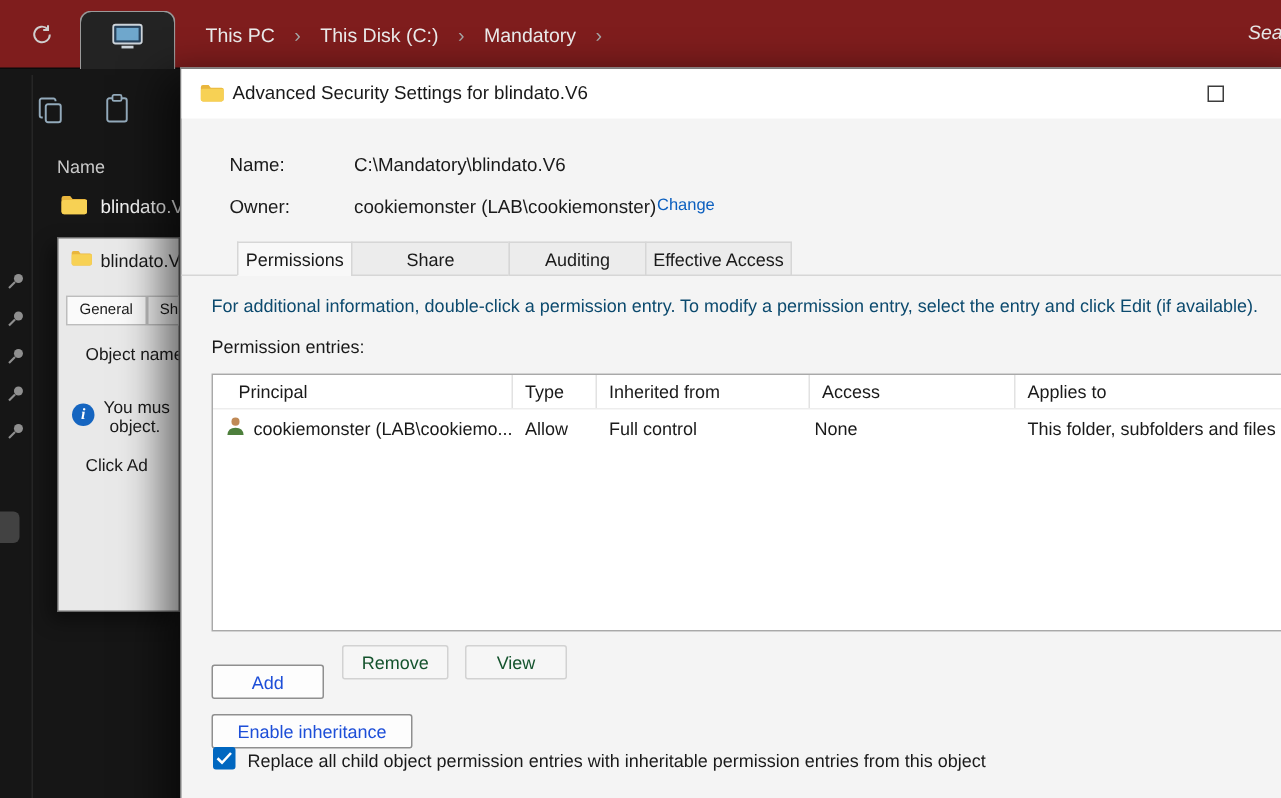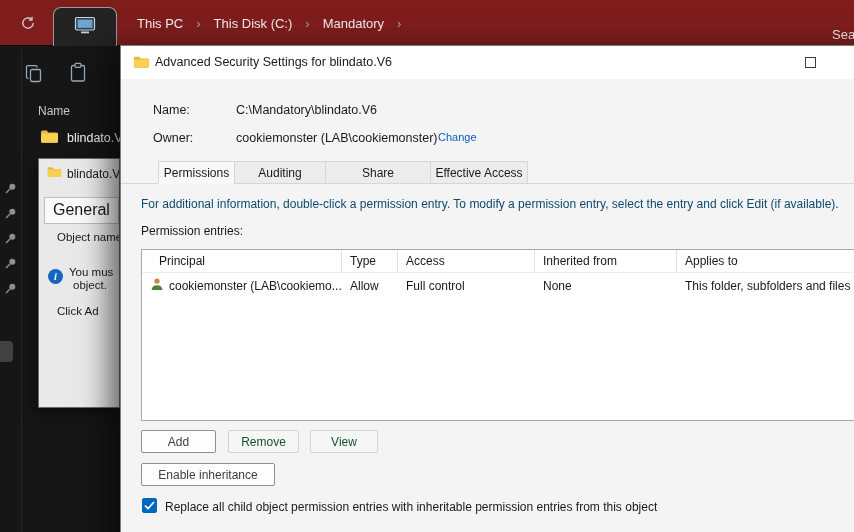--- a/index.html
+++ b/index.html
@@ -13,40 +13,40 @@
   .topbar { position:absolute; left:0; top:0; width:854px; height:46px;
             background:#7f1d1d; border-bottom:1px solid #0b0b0b; }
   .refresh { position:absolute; left:20px; top:15px; width:16px; height:16px; cursor:pointer; }
   .addr-tab { position:absolute; left:53px; top:7px; width:64px; height:39px;
               border:1px solid #9a9a9a; border-bottom:none; border-radius:8px 8px 0 0;
               background:#232323; display:flex; align-items:center; justify-content:center; }
   .crumbs { position:absolute; left:137px; top:0; height:46px; display:flex; align-items:center;
             color:#ececec; font-size:13px; white-space:nowrap; }
   .crumb { cursor:pointer; }
   .crumb-sep { color:#a6a6a6; margin:0 13px; font-size:13px; }
-  .search-stub { position:absolute; left:832px; top:27px; color:#e8e8e8; font-size:13px; white-space:nowrap; }
+  .search-stub { position:absolute; left:832px; top:14px; color:#e8e8e8; font-size:13px; white-space:nowrap;font-style:italic; }
 
   
   .tool-icon { position:absolute; cursor:pointer; }
   .col-name { position:absolute; left:38px; top:104px; color:#c9c9c9; font-size:12px; }
   .file-row { position:absolute; left:40px; top:129px; display:flex; align-items:center; gap:8px;
               color:#f2f2f2; font-size:12.5px; white-space:nowrap; cursor:pointer; }
   .pin { position:absolute; left:4px; }
   .nav-active { position:absolute; left:0; top:341px; width:13px; height:21px;
                 background:#424242; border-radius:0 4px 4px 0; }
   .nav-divider { position:absolute; left:21px; top:50px; width:1px; height:482px; background:#262626; }
 
   
   .props { position:absolute; left:38px; top:158px; width:82px; height:250px;
            background:#e9e9e9; border:1px solid #6a6a6a; overflow:hidden;
            box-shadow:-4px 5px 12px rgba(0,0,0,0.45); color:#1a1a1a; }
   .props-title { position:absolute; left:8px; top:7px; display:flex; align-items:center; gap:5px;
                  font-size:12px; white-space:nowrap; }
   .props-tabs { position:absolute; left:5px; top:38px; display:flex; }
-  .props-tab { font-size:16px; padding:3px 8px 4px; border:1px solid #bdbdbd; background:#efefef;
+  .props-tab { font-size:10px; padding:3px 8px 4px; border:1px solid #bdbdbd; background:#efefef;
                white-space:nowrap; cursor:pointer; }
   .props-tab.active { background:#fafafa; }
   .props-text { position:absolute; font-size:11.5px; white-space:nowrap; }
   .info-icon { position:absolute; left:9px; top:110px; width:15px; height:15px; border-radius:50%;
                background:#1565c0; color:#fff; font-size:10.5px; font-weight:bold;
                display:flex; align-items:center; justify-content:center;
                font-family:"Liberation Serif", serif; font-style:italic; }
 
   
   .secdlg { position:absolute; left:120px; top:45px; width:762px; height:510px;
@@ -82,21 +82,21 @@
   .th.last { border-right:none; flex:1; }
   .cw1 { width:200px; } .cw2 { width:56px; } .cw3 { width:137px; } .cw4 { width:142px; }
   .ptable-row { display:flex; height:25px; align-items:center; font-size:12px; cursor:pointer; }
   .td { display:flex; align-items:center; height:100%; padding-left:8px;
         white-space:nowrap; overflow:hidden; }
   .td.last { flex:1; }
   .td .usericon { margin-right:5px; flex:0 0 auto; }
 
   .btn { position:absolute; height:23px; display:flex; align-items:center; justify-content:center;
          font-size:12px; border-radius:2px; }
-  .btn.on { background:#fdfdfd; border:1px solid #8f8f8f; color:#404040; cursor:pointer; }
+  .btn.on { background:#fdfdfd; border:1px solid #8f8f8f; color:#1d4ed8; cursor:pointer;margin-top:13px; }
   .btn.off { background:#f6f6f6; border:1px solid #d2d2d2; color:#14532d; }
   .btn-add { left:20px; top:384px; width:75px; }
   .btn-remove { left:107px; top:384px; width:71px; }
   .btn-view { left:189px; top:384px; width:68px; }
   .btn-inherit { left:20px; top:417px; width:134px; }
 
   .chk { position:absolute; left:21px; top:452px; width:15px; height:15px;
          background:#0067c0; border:1px solid #0067c0; border-radius:2px;
          display:flex; align-items:center; justify-content:center; cursor:pointer; }
   .chk-label { position:absolute; left:44px; top:454px; font-size:12px; white-space:nowrap; }
@@ -226,34 +226,34 @@
 
     <span class="fld-label" style="left:32px; top:57px;">Name:</span>
     <span class="fld-value" style="left:115px; top:57px;">C:\Mandatory\blindato.V6</span>
     <span class="fld-label" style="left:32px; top:85px;">Owner:</span>
     <span class="fld-value" style="left:115px; top:85px;">cookiemonster (LAB\cookiemonster)</span>
     <span class="link" style="left:317px; top:85px;">Change</span>
 
     <div class="sec-tabline"></div>
     <div class="sec-tabs">
       <span class="sec-tab active tw1">Permissions</span>
+      <span class="sec-tab tw2">Share</span>
       <span class="sec-tab tw3">Auditing</span>
-      <span class="sec-tab tw2">Share</span>
       <span class="sec-tab tw4">Effective Access</span>
     </div>
 
     <span class="instructions">For additional information, double-click a permission entry. To modify a permission entry, select the entry and click Edit (if available).</span>
     <span class="entries-label">Permission entries:</span>
 
     <div class="ptable">
       <div class="ptable-header">
         <span class="th first cw1">Principal</span>
         <span class="th cw2">Type</span>
+        <span class="th cw4">Inherited from</span>
         <span class="th cw3">Access</span>
-        <span class="th cw4">Inherited from</span>
         <span class="th last">Applies to</span>
       </div>
       <div class="ptable-row">
         <span class="td cw1">
           <span class="usericon">
             <svg width="14" height="14" viewBox="0 0 14 14">
               <circle cx="7" cy="4.1" r="2.7" fill="#c08a56"></circle>
               <path d="M1.6 13 Q1.9 8.2 7 8.2 T12.4 13 Z" fill="#4d7f3c"></path>
             </svg>
           </span>

